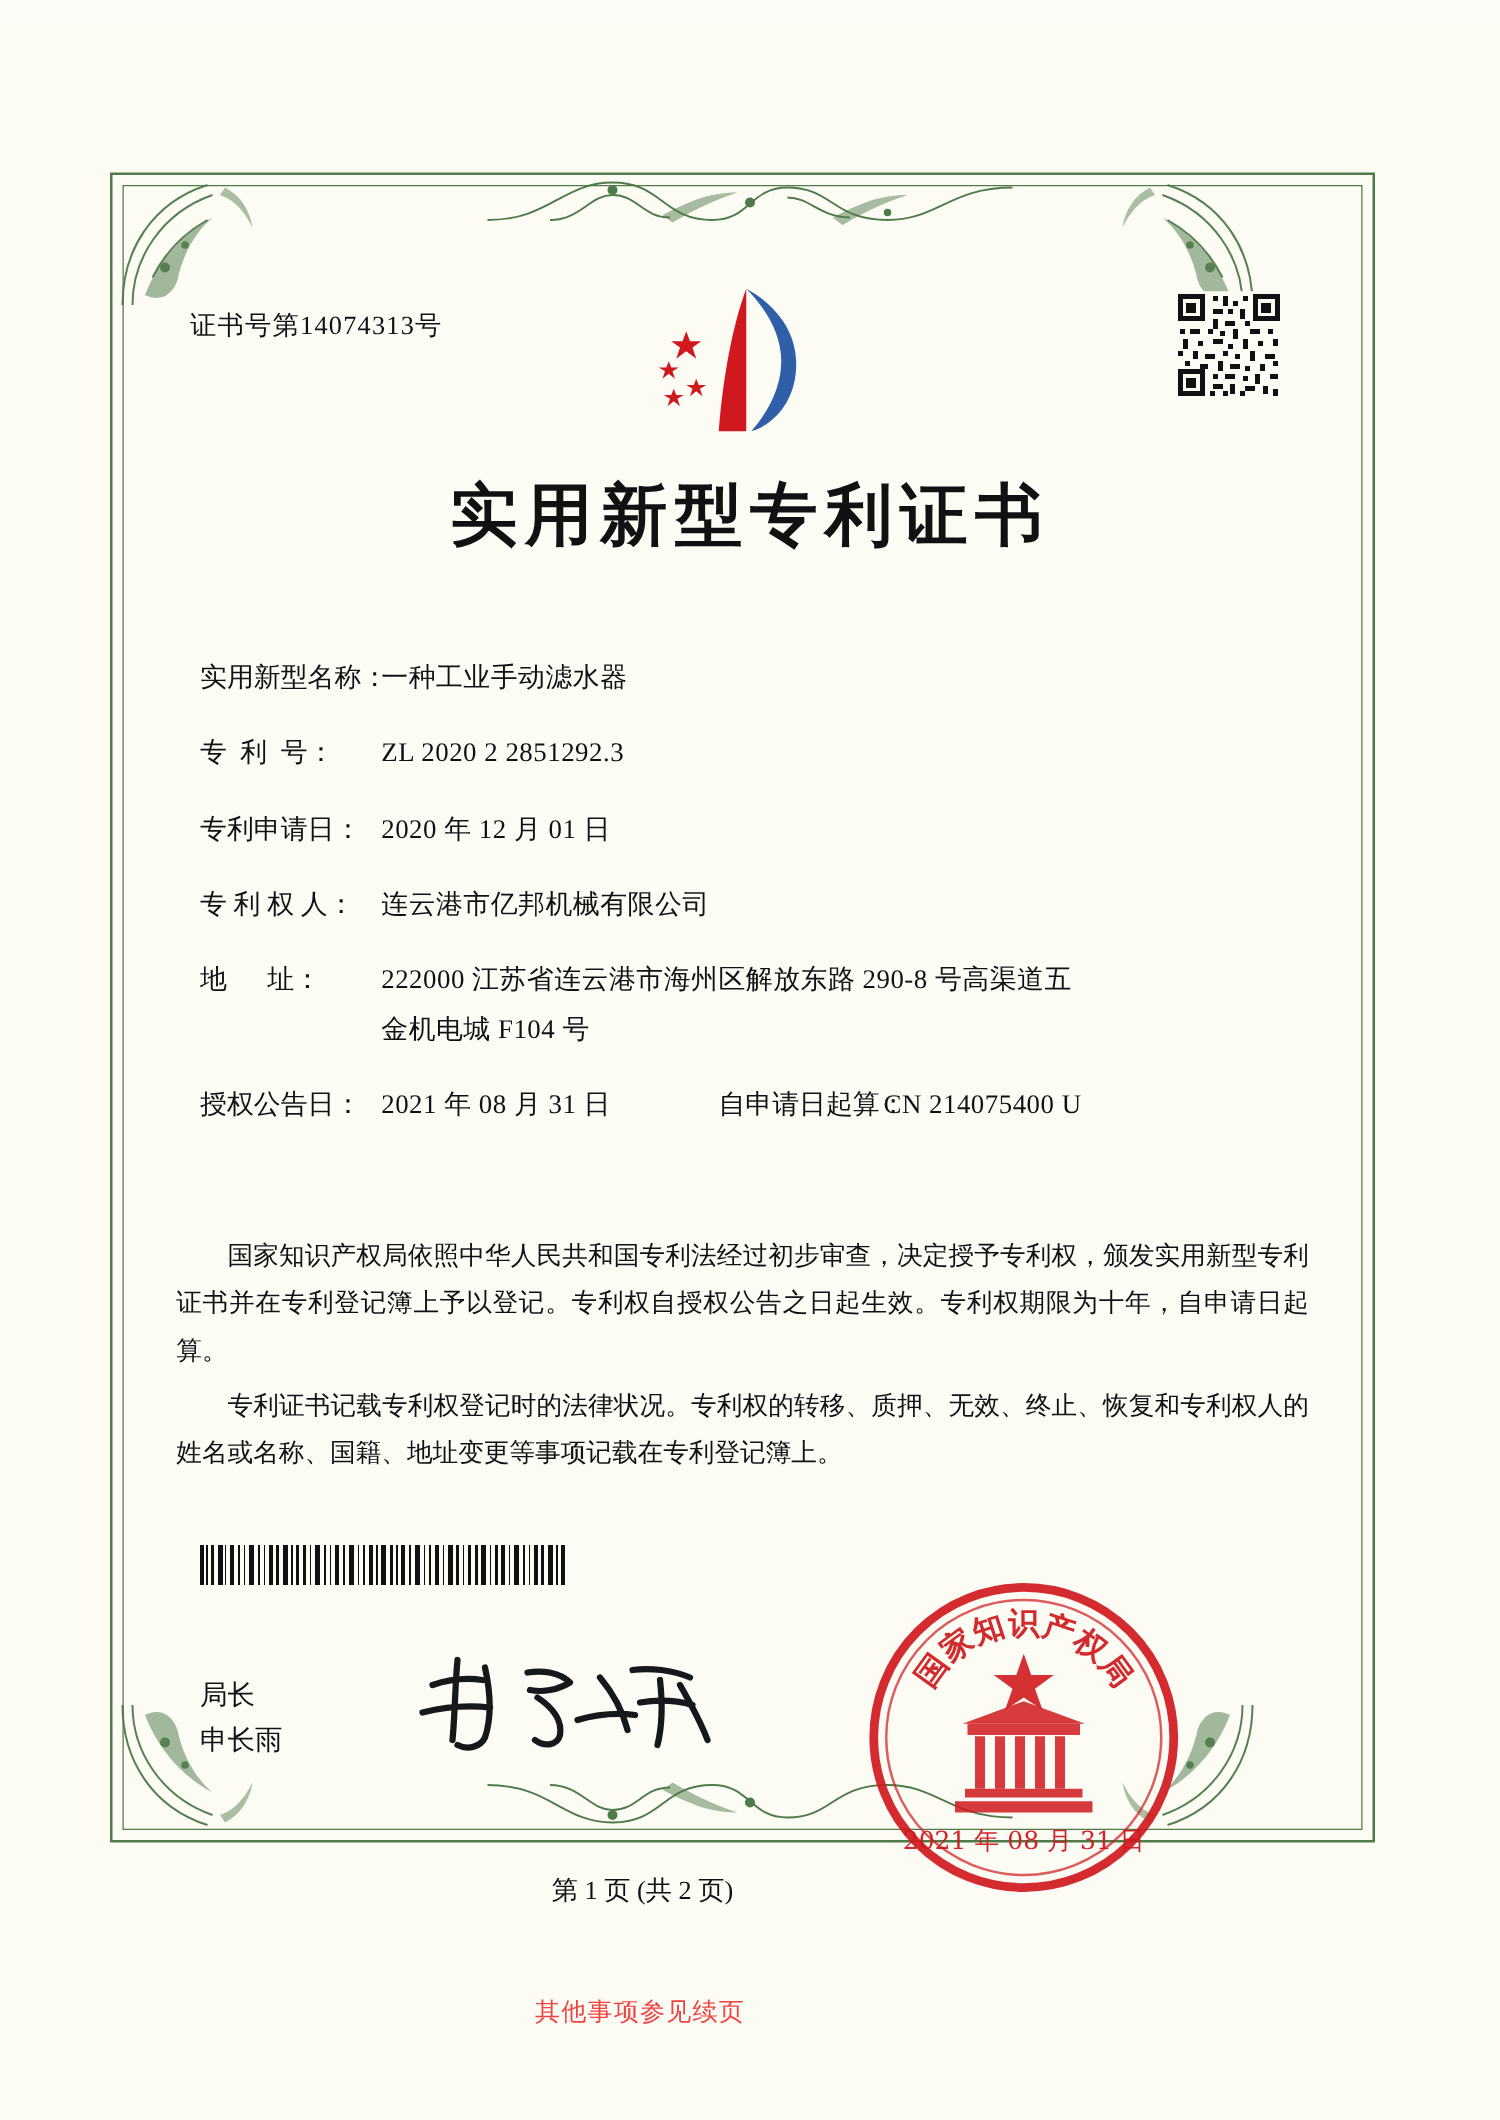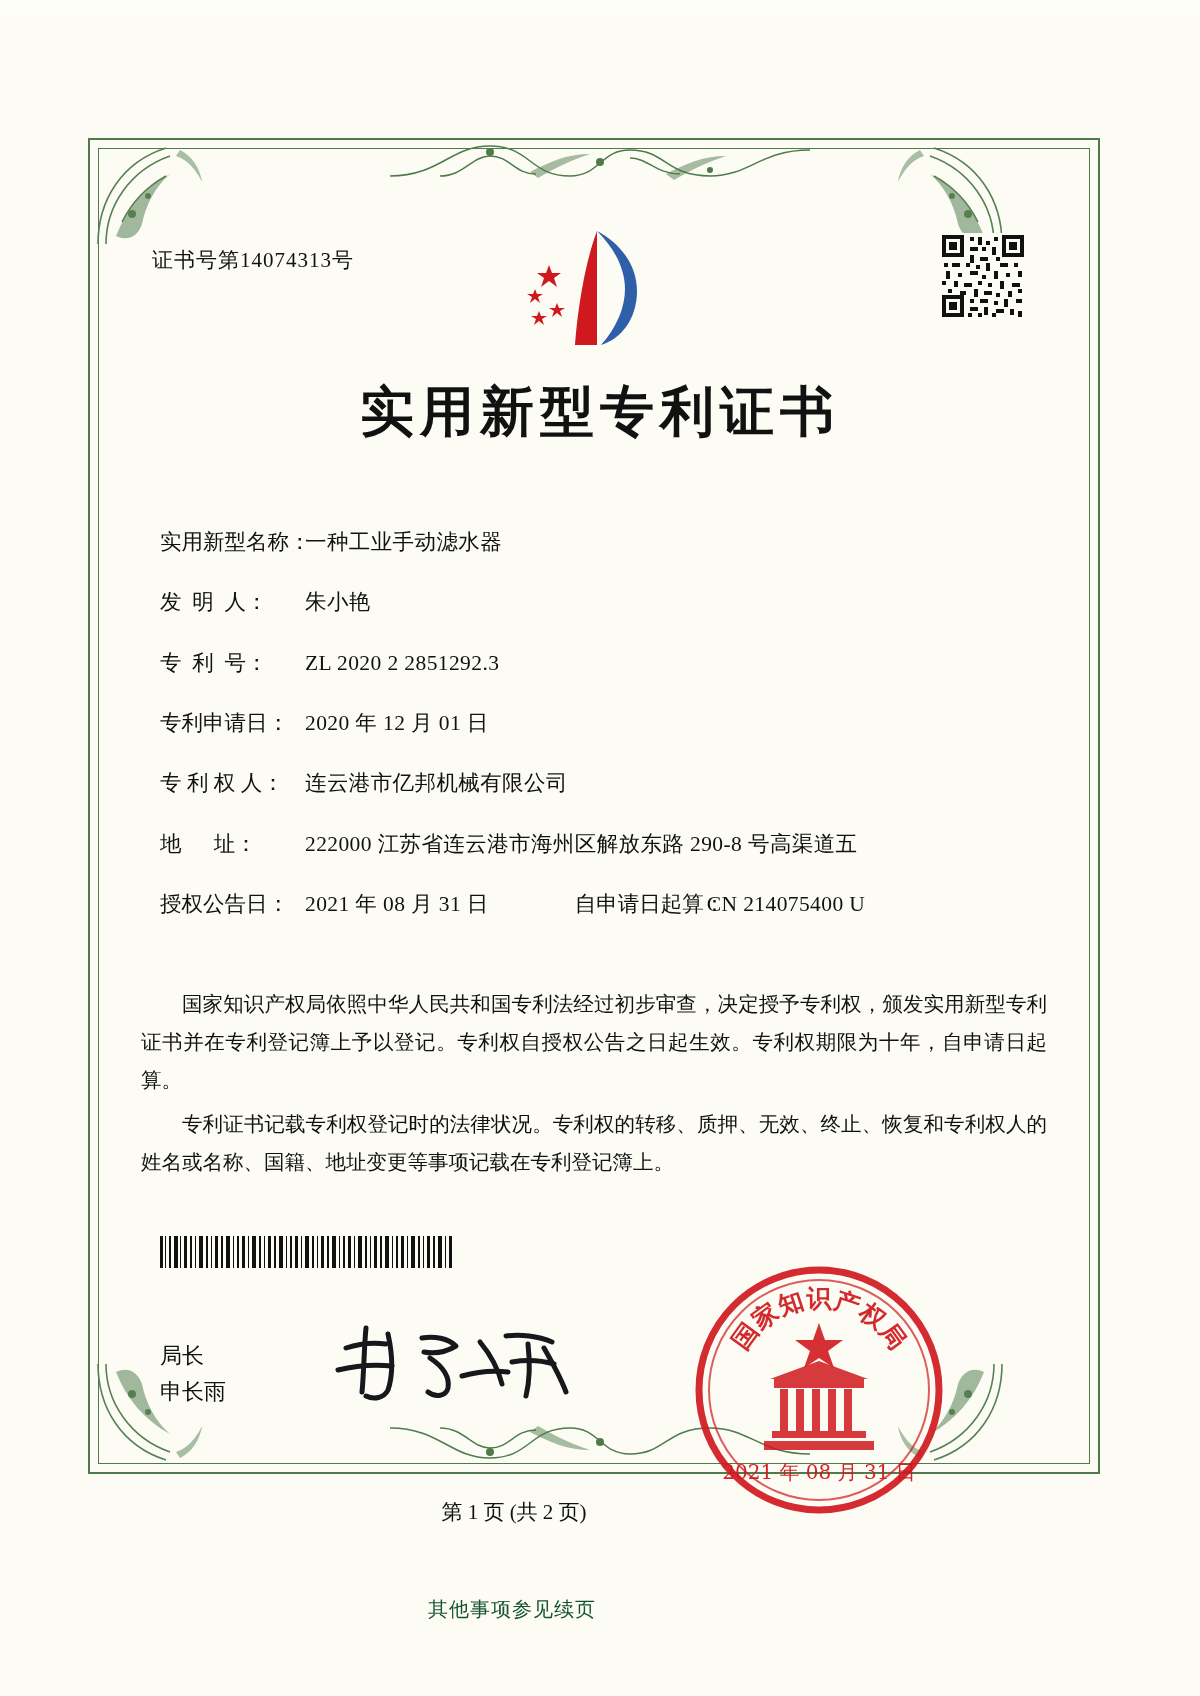--- a/index.html
+++ b/index.html
@@ -140,21 +140,21 @@
   }
   .seal svg{width:100%;height:100%;display:block;}
 
   
   .page-num{
     position:absolute;left:0;top:1480px;width:1028px;text-align:center;
     font-size:21px;color:#111;
   }
   .footnote{
     position:absolute;left:0;top:1578px;width:1024px;text-align:center;
-    font-size:20px;color:#14532d;letter-spacing:1px;
+    font-size:20px;color:#ef4444;letter-spacing:1px;
   }
 </style>
 </head>
 <body>
 
 <div class="page">
 
   <div class="frame-outer"></div>
   <div class="frame-inner"></div>
 
@@ -308,44 +308,41 @@
 
   <div class="title">实用新型专利证书</div>
 
   <div class="fields">
 
     <div class="row">
       <div class="lab">实用新型名称：</div>
       <div class="val">一种工业手动滤水器</div>
     </div>
 
-    <div class="row">
-      <div class="lab">发  明  人：</div>
-      <div class="val">朱小艳</div>
-    </div>
 
     <div class="row">
       <div class="lab">专  利  号：</div>
       <div class="val">ZL 2020 2 2851292.3</div>
     </div>
 
     <div class="row">
       <div class="lab">专利申请日：</div>
       <div class="val">2020 年 12 月 01 日</div>
     </div>
 
     <div class="row">
       <div class="lab">专 利 权 人：</div>
       <div class="val">连云港市亿邦机械有限公司</div>
     </div>
 
     <div class="row">
       <div class="lab">地      址：</div>
       <div class="val">
         <span>222000 江苏省连云港市海州区解放东路 290-8 号高渠道五</span>
+        <span class="l2">金机电城 F104 号</span>
       </div>
     </div>
 
     <div class="row two-col">
       <div class="col-a">
         <div class="lab">授权公告日：</div>
         <div class="val">2021 年 08 月 31 日</div>
       </div>
       <div class="col-b">
         <div class="lab">自申请日起算：</div>

